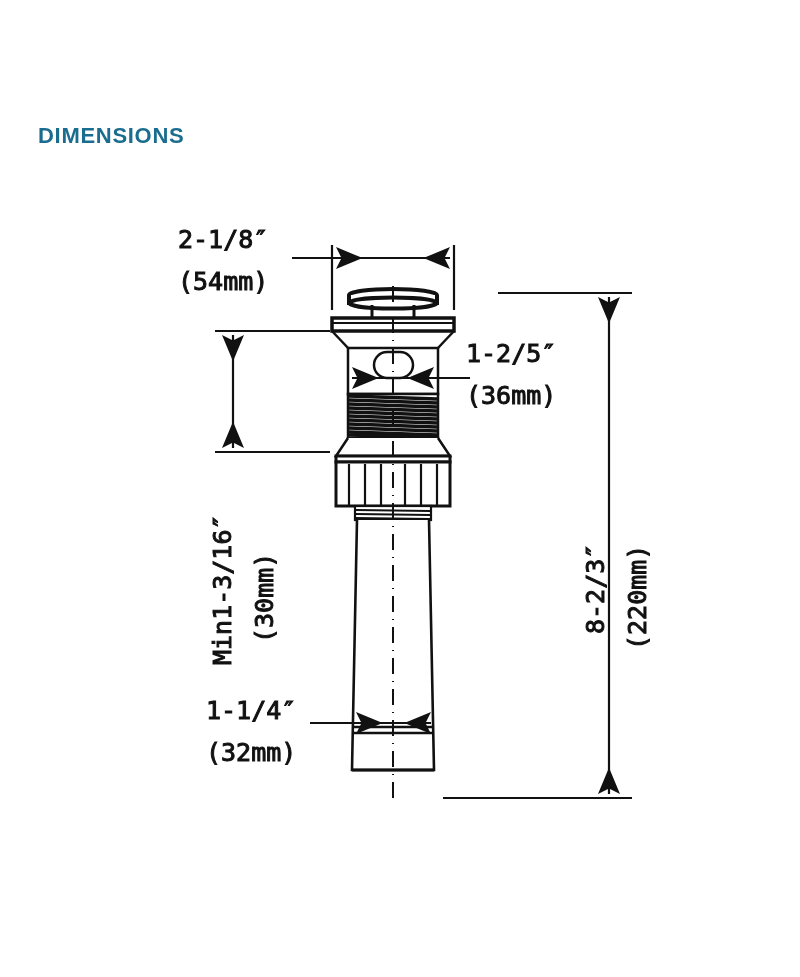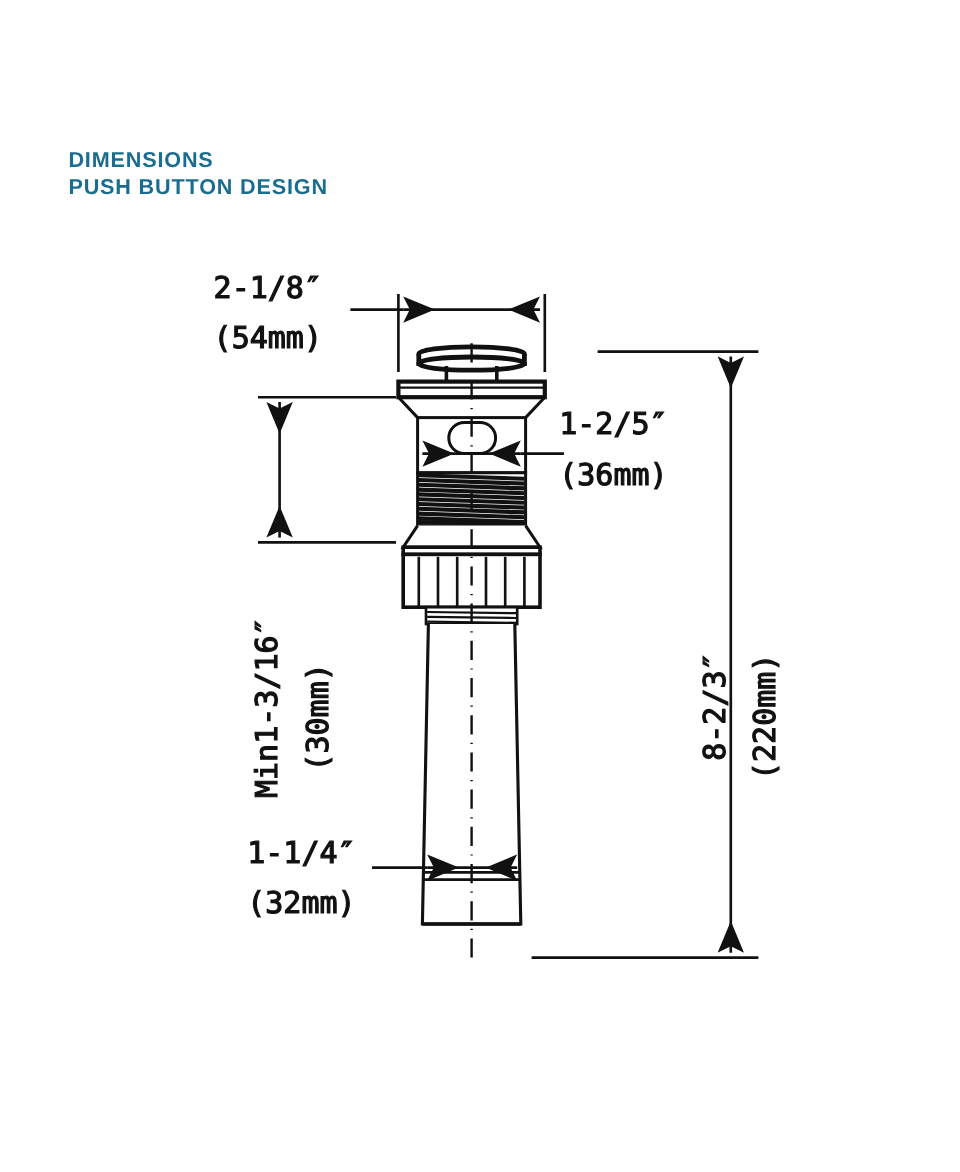--- a/index.html
+++ b/index.html
@@ -27,25 +27,24 @@
   
   #title-block {
     position: absolute;
     left: 38px;
     top: 122px;
     line-height: 1.28;
   }
   #title-block .title-line {
     font-family: "Liberation Sans", sans-serif;
     font-weight: bold;
-    font-size: 18px;
+    font-size: 22px;
     letter-spacing: 0.7px;
     color: #1b6d8f;
     white-space: nowrap;
-    margin-left: 19px;
   }
 
   
   #drawing-svg {
     position: absolute;
     left: 0;
     top: 0;
     width: 800px;
     height: 977px;
   }
@@ -57,21 +56,20 @@
     letter-spacing: 0px;
   }
 </style>
 </head>
 <body>
 
 <div id="page">
 
   <div id="title-block">
     <div class="title-line" style="color: rgb(27, 109, 143);">DIMENSIONS</div>
-    <div class="title-line" style="color: rgb(27, 109, 143);">PUSH BUTTON DESIGN</div>
   </div>
 
   <svg id="drawing-svg" viewBox="0 0 800 977">
     <defs>
       <marker id="arrowEnd" viewBox="0 0 12 10" refX="12" refY="5" markerWidth="12" markerHeight="10" orient="auto-start-reverse">
         <path d="M0,5 L12,0 L9.5,5 L12,10 Z" fill="#111111"></path>
       </marker>
       <marker id="arrowStart" viewBox="0 0 12 10" refX="12" refY="5" markerWidth="12" markerHeight="10" orient="auto-start-reverse">
         <path d="M0,5 L12,0 L9.5,5 L12,10 Z" fill="#111111"></path>
       </marker>

